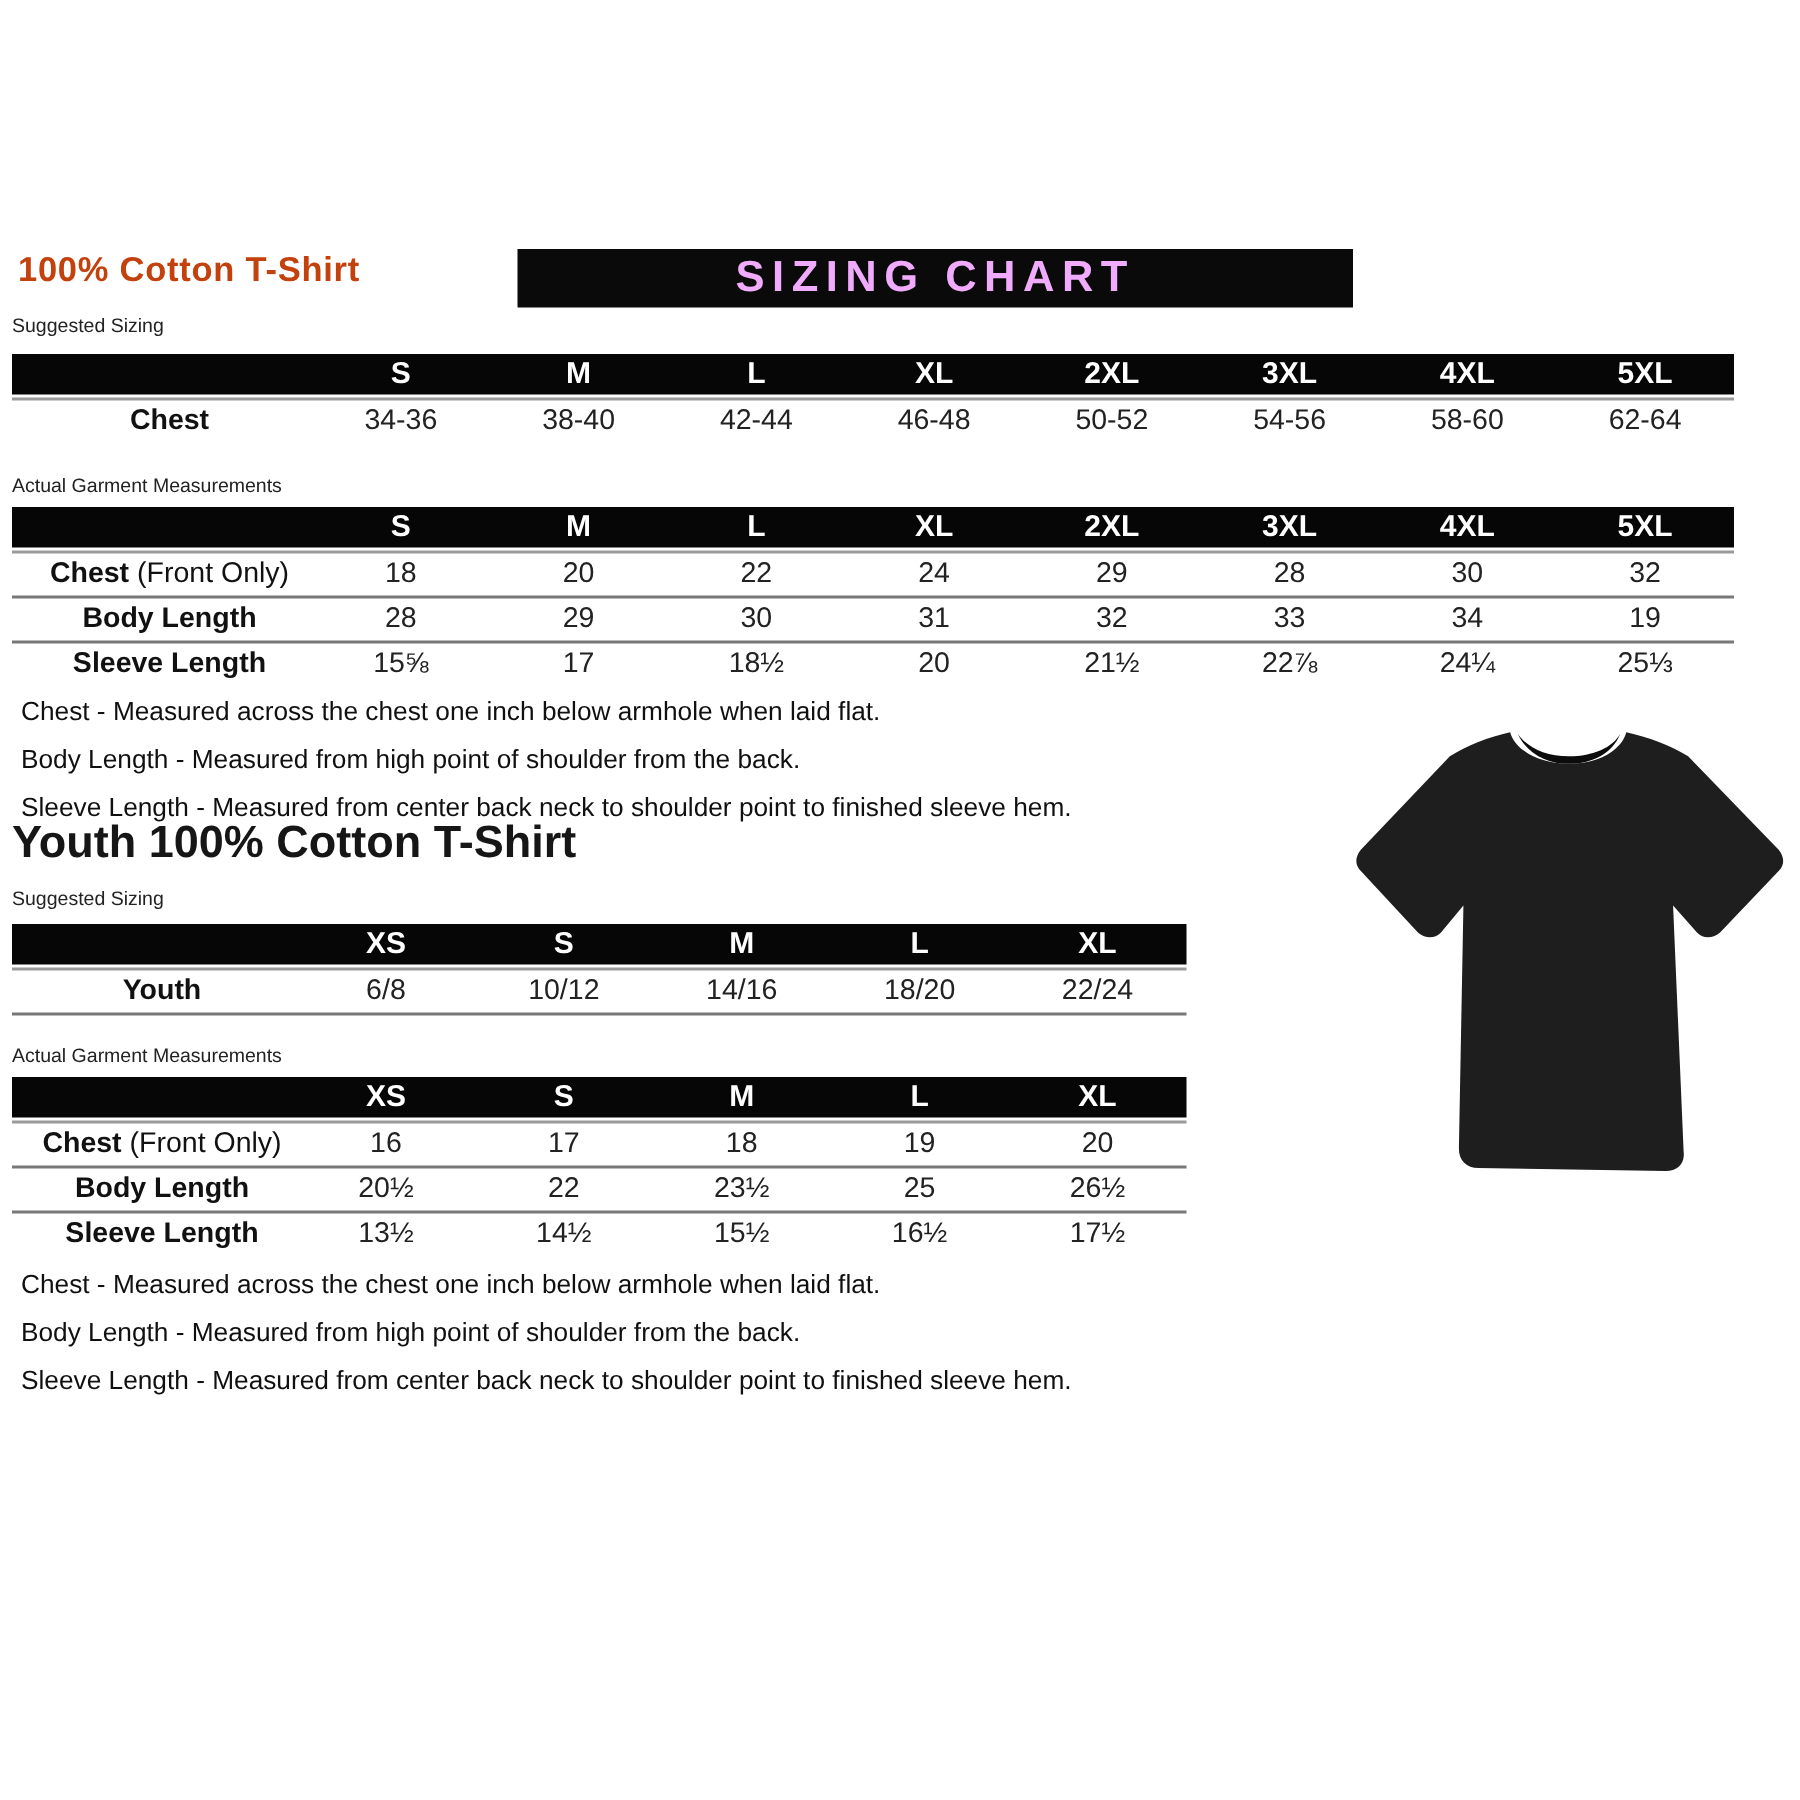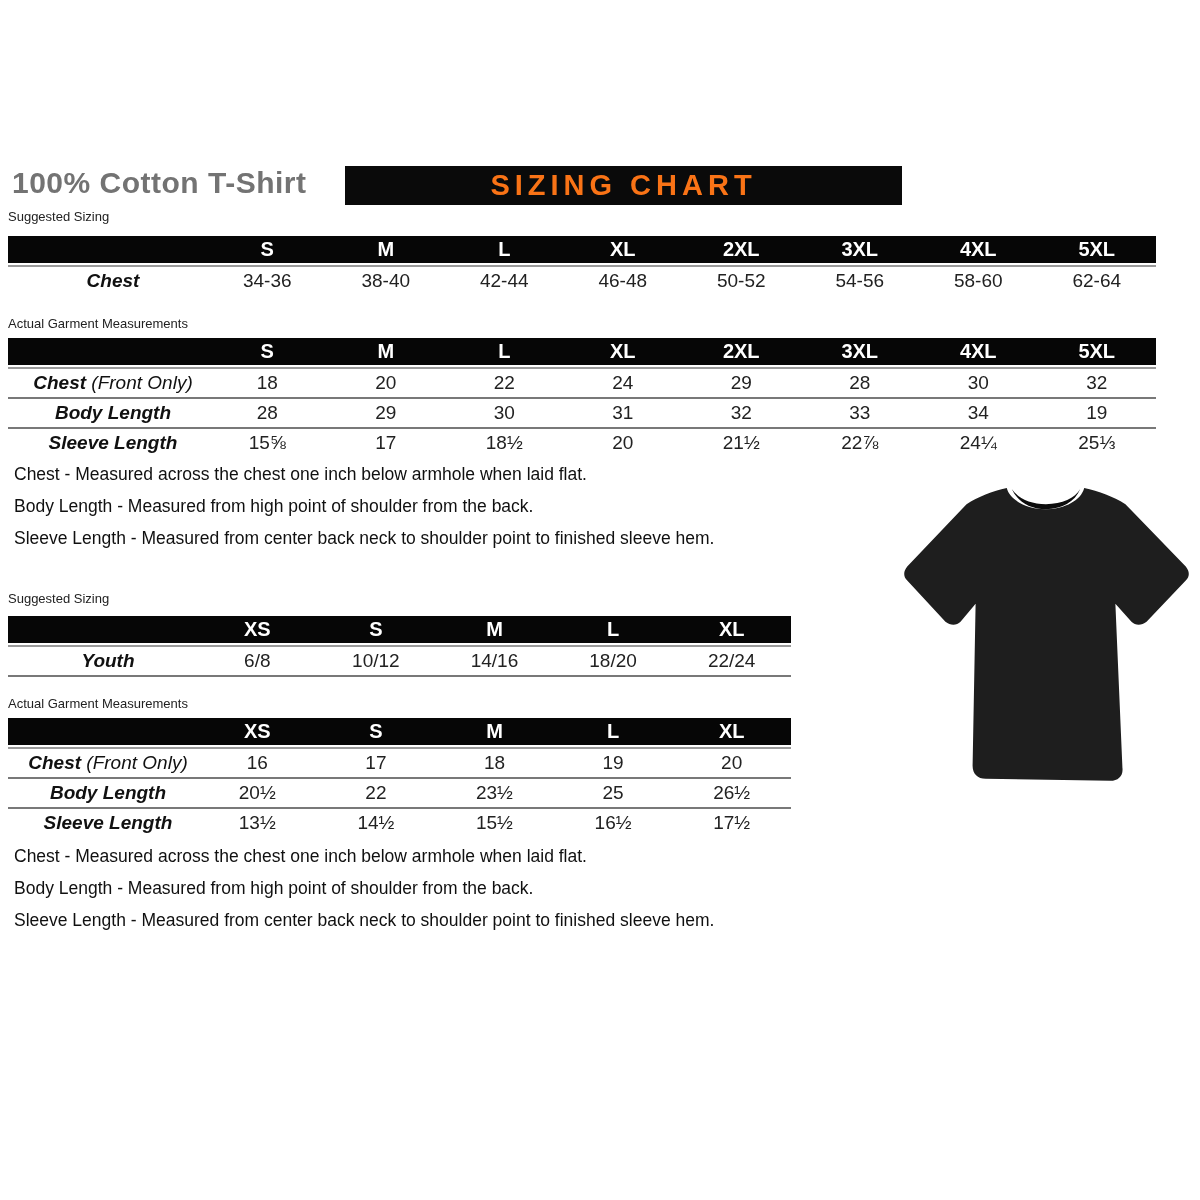--- a/index.html
+++ b/index.html
@@ -3,44 +3,44 @@
 <meta charset="utf-8">
 <style>
   html,body{margin:0;padding:0;background:#fff;}
   .sheet{
     position:relative;width:1200px;height:1200px;background:#ffffff;
     font-family:"Liberation Sans","DejaVu Sans",sans-serif;color:#111;
     overflow:hidden;
   }
   .adult-title{
     position:absolute;left:12px;top:166px;margin:0;
-    font-size:30px;font-weight:700;letter-spacing:0.5px;color:#737373;
+    font-size:23px;font-weight:700;letter-spacing:0.5px;color:#c2410c;
   }
   .banner{
     position:absolute;left:345px;top:166px;width:557px;height:39px;
     background:#0a0a0a;display:flex;align-items:center;justify-content:center;
   }
   .banner span{
-    color:#f97316;font-size:29px;font-weight:800;letter-spacing:5px;
+    color:#f0abfc;font-size:29px;font-weight:800;letter-spacing:5px;
   }
   .section-label{
     position:absolute;left:8px;font-size:13px;color:#222;
   }
   .youth-title{
     position:absolute;left:8px;top:545px;margin:0;
     font-size:30px;font-weight:700;color:#161616;
   }
   .size-table{position:absolute;left:8px;}
   .size-table.adult{width:1148px;}
   .size-table.youth{width:783px;}
   .thead{display:flex;background:#060606;height:27px;align-items:center;}
   .thead .cell{
     color:#fff;font-weight:700;font-size:20px;text-align:center;flex:1 1 0;
   }
-  .label-col{flex:0 0 200px !important;text-align:left;padding-left:10px;box-sizing:border-box;font-style:italic;}
+  .label-col{flex:0 0 200px !important;text-align:left;padding-left:10px;box-sizing:border-box;}
   .youth .label-col{flex:0 0 190px !important;}
   .head-rule{height:2px;background:#9a9a9a;margin-top:2px;}
   .trow{display:flex;align-items:center;height:28px;font-size:19px;color:#222;}
   .trow .cell{flex:1 1 0;text-align:center;}
   .trow .label-col{color:#111;}
   .trow .lbl{font-weight:700;}
   .trow .sfx{font-weight:400;}
   .row-rule{height:2px;background:#787878;}
   .notes{position:absolute;left:14px;font-size:17.5px;color:#101010;}
   .notes .note-line{height:32px;line-height:32px;white-space:nowrap;}
@@ -136,20 +136,21 @@
         <div class="cell">25⅓</div>
       </div>
     </div>
 
   <div class="notes" style="top:458px">
       <div class="note-line">Chest - Measured across the chest one inch below armhole when laid flat.</div>
       <div class="note-line">Body Length - Measured from high point of shoulder from the back.</div>
       <div class="note-line">Sleeve Length - Measured from center back neck to shoulder point to finished sleeve hem.</div>
     </div>
 
+  <h2 class="youth-title">Youth 100% Cotton T-Shirt</h2>
 
   <div class="section-label" style="top:591px">Suggested Sizing</div>
 
   <div class="size-table youth" style="top:616px">
       <div class="thead">
         <div class="cell label-col"></div>
         <div class="cell">XS</div>
         <div class="cell">S</div>
         <div class="cell">M</div>
         <div class="cell">L</div>

